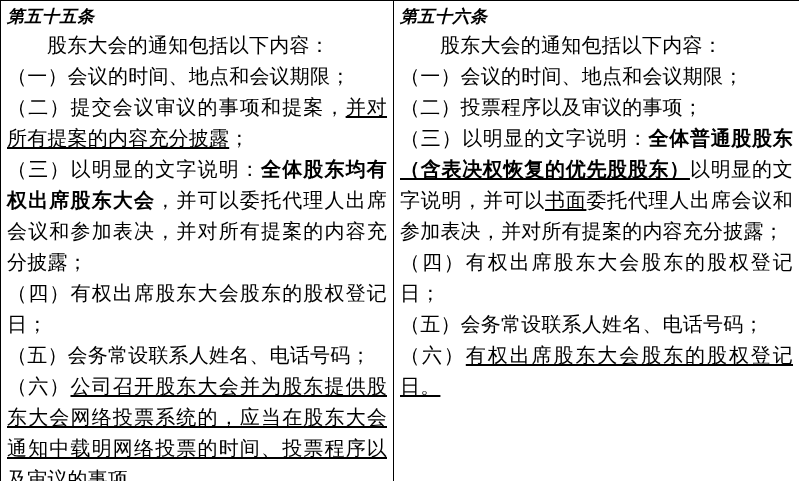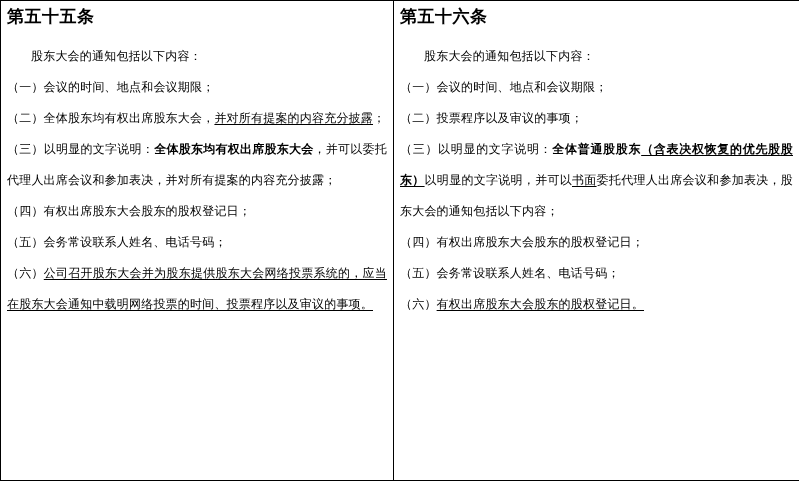--- a/index.html
+++ b/index.html
@@ -33,24 +33,25 @@
   }
   .cell-inner {
     padding: 2px 6px 0 6px;
     box-sizing: border-box;
   }
   .article-title {
     font-weight: bold;
     font-size: 17px;
     line-height: 26px;
     letter-spacing: 0.5px;
-    margin: 0 0 12px 0;
+    margin: 0 0 1px 0;
+    font-style: italic;
   }
   .para {
-    font-size: 12px;
+    font-size: 20px;
     line-height: 31px;
     margin: 0;
     text-align: justify;
     text-justify: inter-ideograph;
     letter-spacing: 0.2px;
   }
   .indent {
     text-indent: 2em;
   }
   .u {
@@ -71,36 +72,36 @@
 
 <table class="doc-table">
   <tbody>
       <tr>
     <td class="col-left">
       <div class="cell-inner">
         <div class="article-title">第五十五条</div>
         <div>
               <div class="para indent"><span>股东大会的通知包括以下内容：</span></div>
               <div class="para"><span>（一）会议的时间、地点和会议期限；</span></div>
-              <div class="para"><span>（二）全体股东均有权出席股东大会，</span><span class="u">并对所有提案的内容充分披露</span><span>；</span></div>
+              <div class="para"><span>（二）提交会议审议的事项和提案，</span><span class="u">并对所有提案的内容充分披露</span><span>；</span></div>
               <div class="para"><span>（三）以明显的文字说明：</span><span class="b">全体股东均有权出席股东大会</span><span>，并可以委托代理人出席会议和参加表决，并对所有提案的内容充分披露；</span></div>
               <div class="para"><span>（四）有权出席股东大会股东的股权登记日；</span></div>
               <div class="para"><span>（五）会务常设联系人姓名、电话号码；</span></div>
               <div class="para"><span>（六）</span><span class="u">公司召开股东大会并为股东提供股东大会网络投票系统的，应当在股东大会通知中载明网络投票的时间、投票程序以及审议的事项。</span></div>
             </div>
       </div>
     </td>
     <td class="col-right">
       <div class="cell-inner">
         <div class="article-title">第五十六条</div>
         <div>
               <div class="para indent"><span>股东大会的通知包括以下内容：</span></div>
               <div class="para"><span>（一）会议的时间、地点和会议期限；</span></div>
               <div class="para"><span>（二）投票程序以及审议的事项；</span></div>
-              <div class="para"><span>（三）以明显的文字说明：</span><span class="b">全体普通股股东</span><span class="bu">（含表决权恢复的优先股股东）</span><span>以明显的文字说明，并可以</span><span class="u">书面</span><span>委托代理人出席会议和参加表决，股东大会的通知包括以下内容；</span></div>
+              <div class="para"><span>（三）以明显的文字说明：</span><span class="b">全体普通股股东</span><span class="bu">（含表决权恢复的优先股股东）</span><span>以明显的文字说明，并可以</span><span class="u">书面</span><span>委托代理人出席会议和参加表决，并对所有提案的内容充分披露；</span></div>
               <div class="para"><span>（四）有权出席股东大会股东的股权登记日；</span></div>
               <div class="para"><span>（五）会务常设联系人姓名、电话号码；</span></div>
               <div class="para"><span>（六）</span><span class="u">有权出席股东大会股东的股权登记日。</span></div>
             </div>
       </div>
     </td>
   </tr>
 </tbody>
   </table>
 

